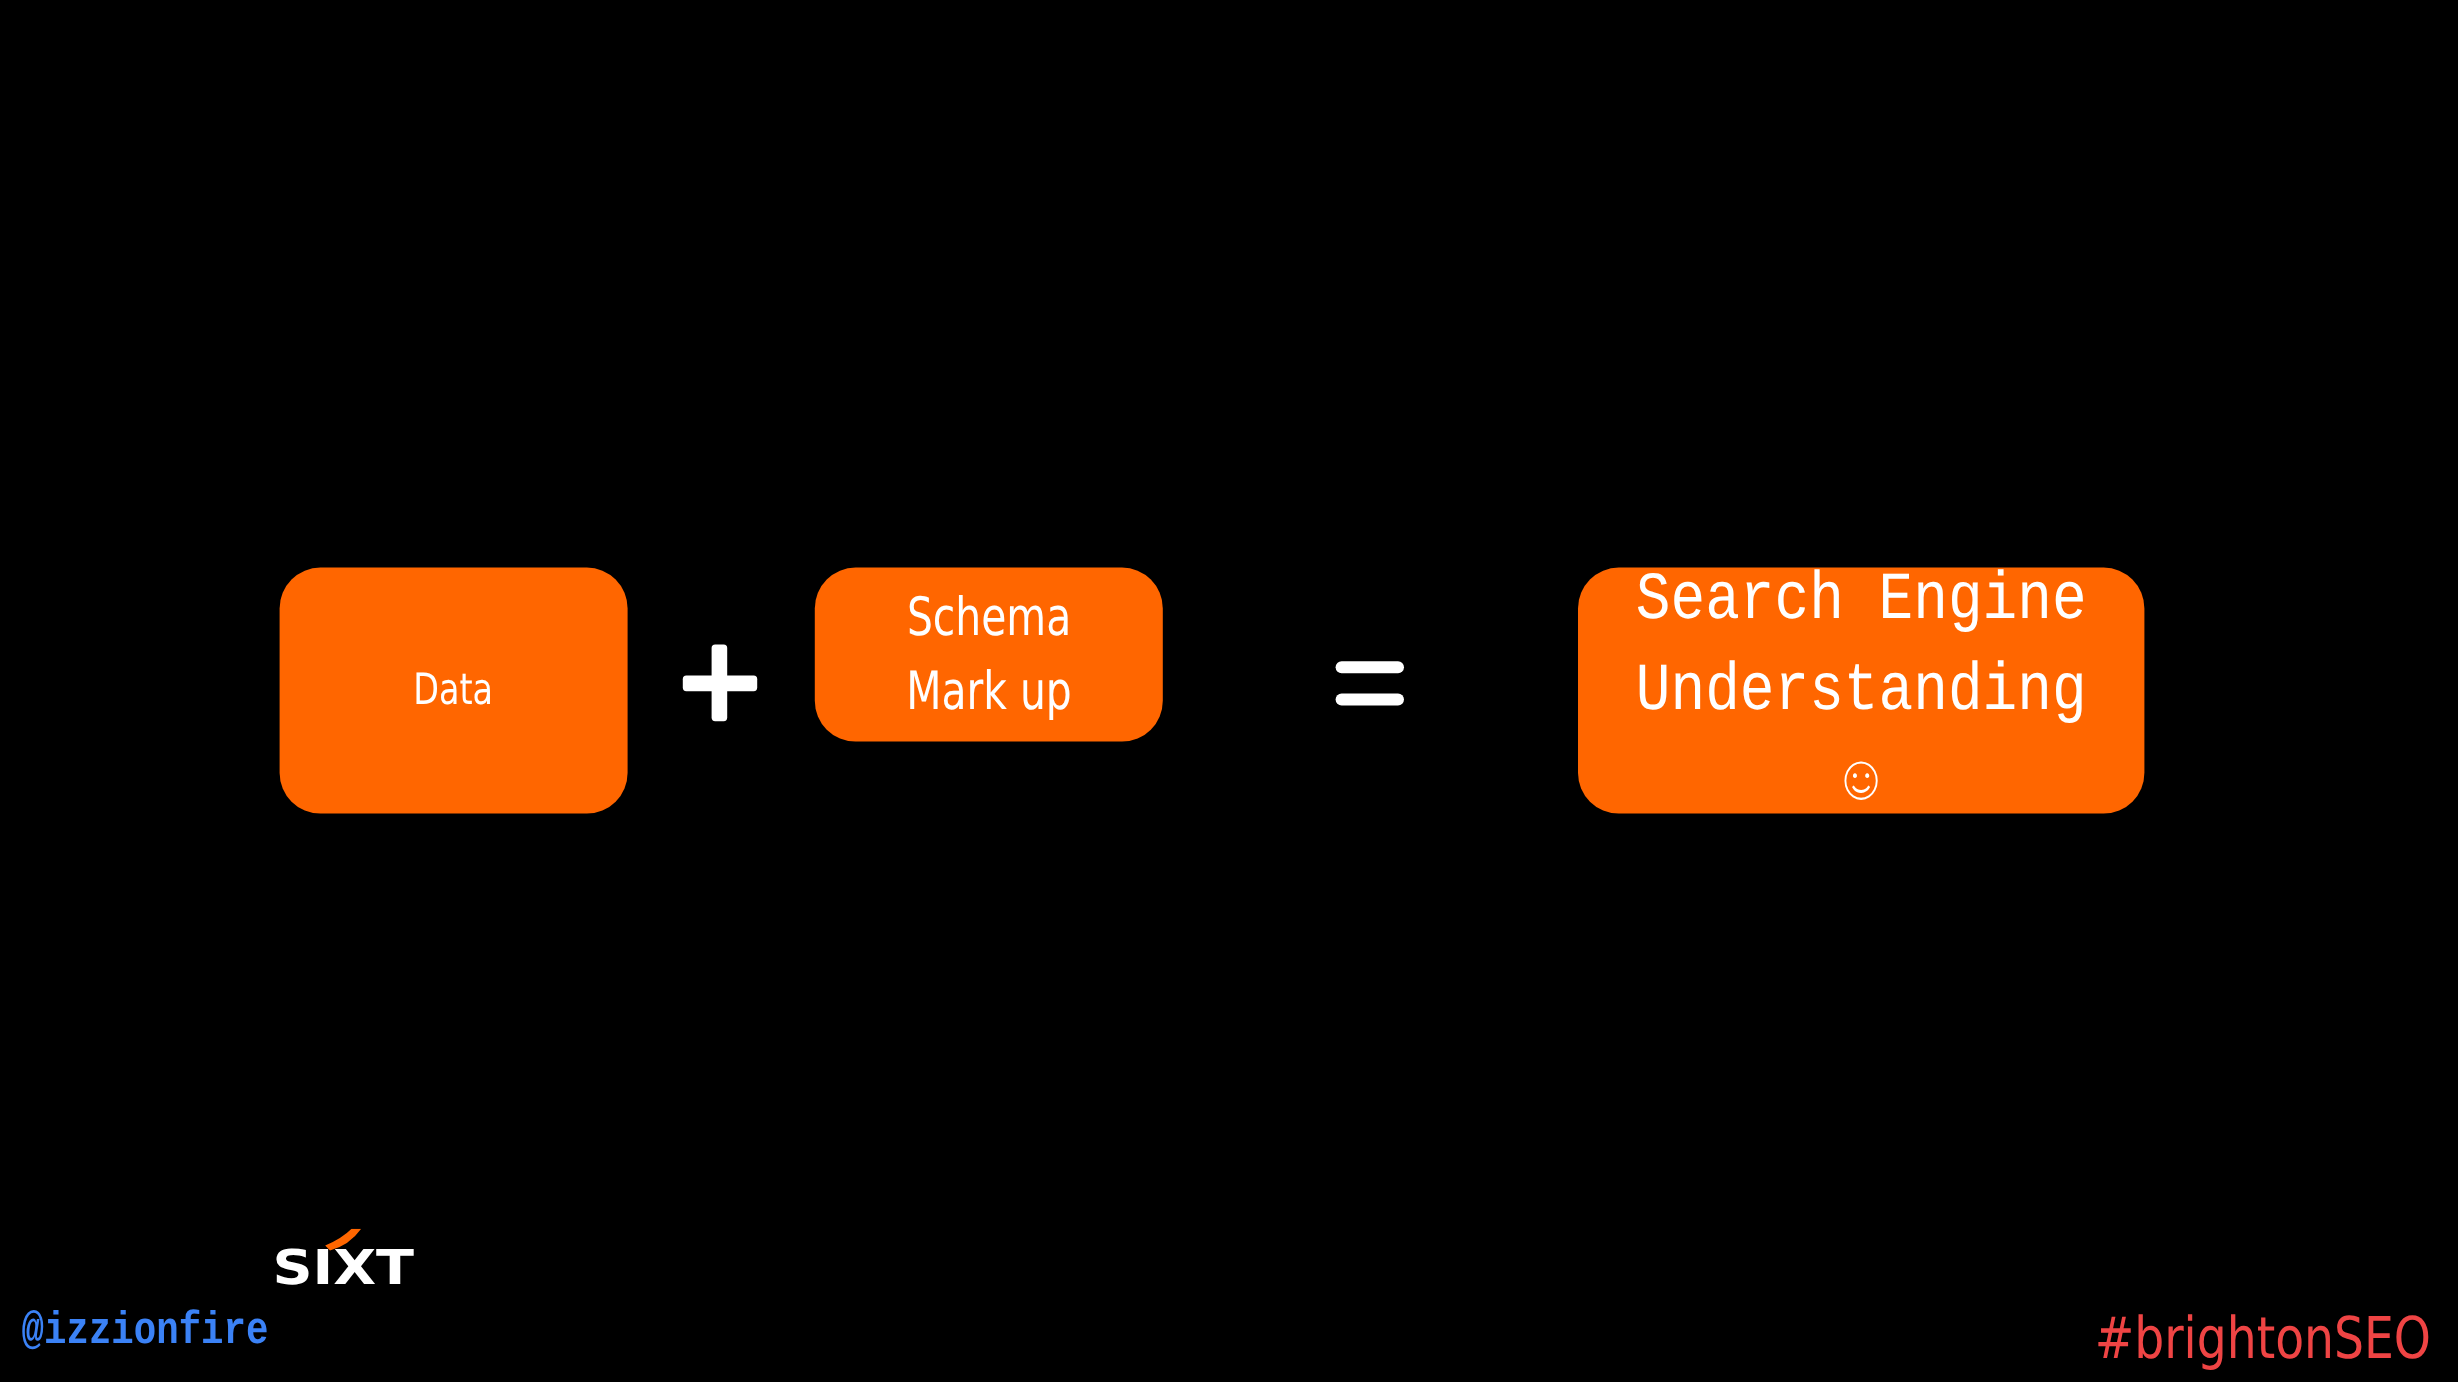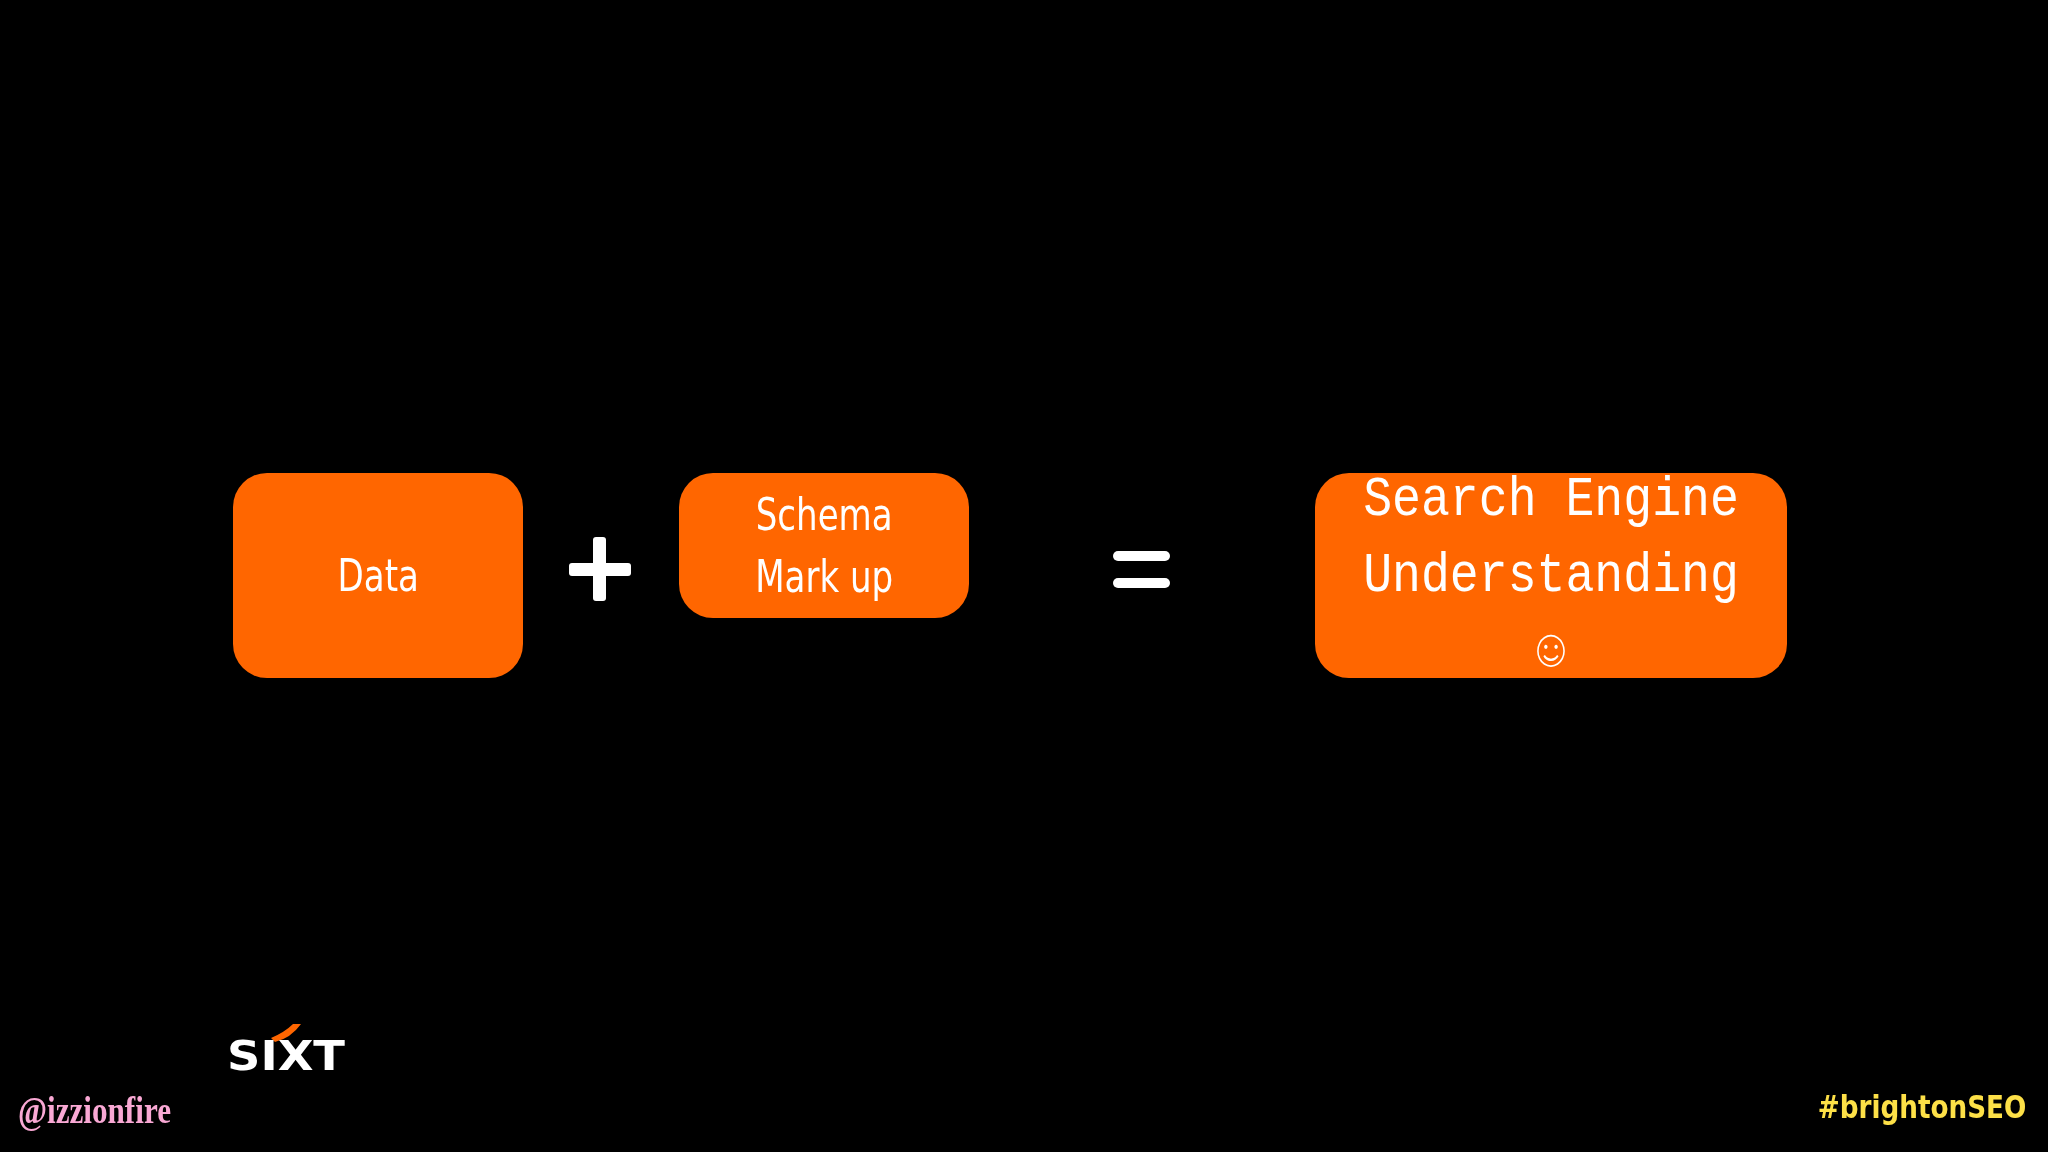--- a/index.html
+++ b/index.html
@@ -6,37 +6,37 @@
   body {
     width:2048px; height:1152px; background:#000; position:relative; overflow:hidden;
     font-family:"Liberation Sans", "DejaVu Sans", sans-serif;
   }
   .box {
     position:absolute; background:#ff6600; border-radius:34px;
     display:flex; align-items:center; justify-content:center; text-align:center;
     color:#fff; font-family:"DejaVu Sans", sans-serif; font-stretch:condensed;
   }
   .box span { display:block; }
-  #box-data { left:233px; top:473px; width:290px; height:205px; font-size:44px; }
+  #box-data { left:233px; top:473px; width:290px; height:205px; font-size:36px; }
   #box-schema { left:679px; top:473px; width:290px; height:145px; font-size:44px; line-height:62px; }
   #box-result { left:1315px; top:473px; width:472px; height:205px; font-size:56px; line-height:76px;font-family:Liberation Mono, monospace; }
   .narrow { transform:scaleX(0.86); display:inline-block; }
   .plus-v { position:absolute; left:593px; top:537px; width:13px; height:64px; background:#fff; border-radius:3px; }
   .plus-h { position:absolute; left:569px; top:563px; width:62px; height:13px; background:#fff; border-radius:3px; }
   .eq1 { position:absolute; left:1113px; top:551px; width:57px; height:10px; background:#fff; border-radius:5px; }
   .eq2 { position:absolute; left:1113px; top:578px; width:57px; height:10px; background:#fff; border-radius:5px; }
   .footer-left {
-    position:absolute; left:18px; top:1088px; color:#f9a8d4; font-weight:bold;
-    font-size:38px; font-family:Liberation Serif, serif;
+    position:absolute; left:18px; top:1088px; color:#3b82f6; font-weight:bold;
+    font-size:38px; font-family:Liberation Mono, monospace;
   }
   .footer-left .t { display:inline-block; transform:scaleX(0.82); transform-origin:left; }
   .logo { position:absolute; left:227px; top:1024px; width:120px; height:50px; }
   .footer-right {
-    position:absolute; right:22px; top:1088px; color:#fde047; font-weight:bold;
-    font-size:32px; font-family:"DejaVu Sans", sans-serif;
+    position:absolute; right:22px; top:1088px; color:#ef4444; font-weight:normal;
+    font-size:48px; font-family:"DejaVu Sans", sans-serif;
   }
   .footer-right .t { display:inline-block; transform:scaleX(0.82); transform-origin:right; }
 </style>
 </head>
 <body>
 
 <div>
 
   <div id="box-data" class="box">
     <span class="narrow">Data</span>

